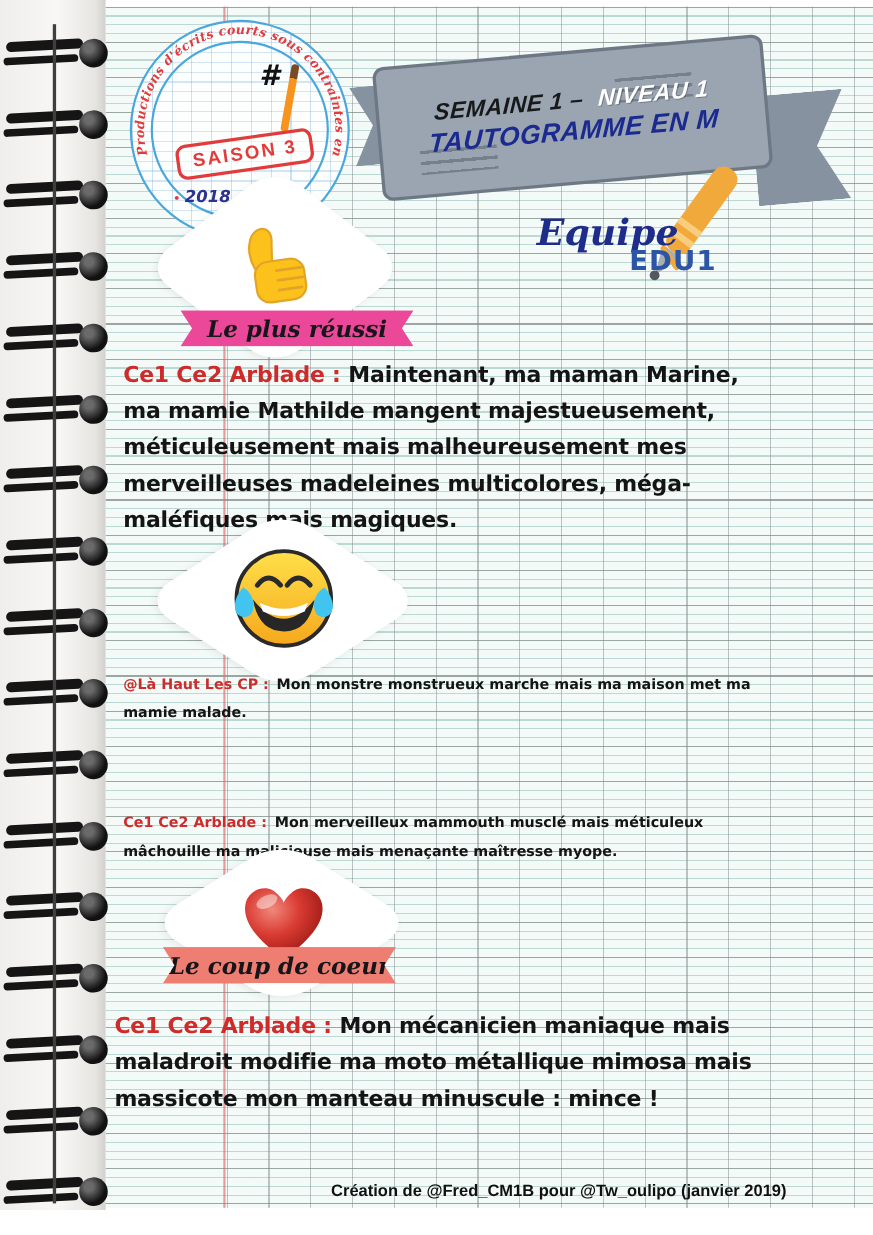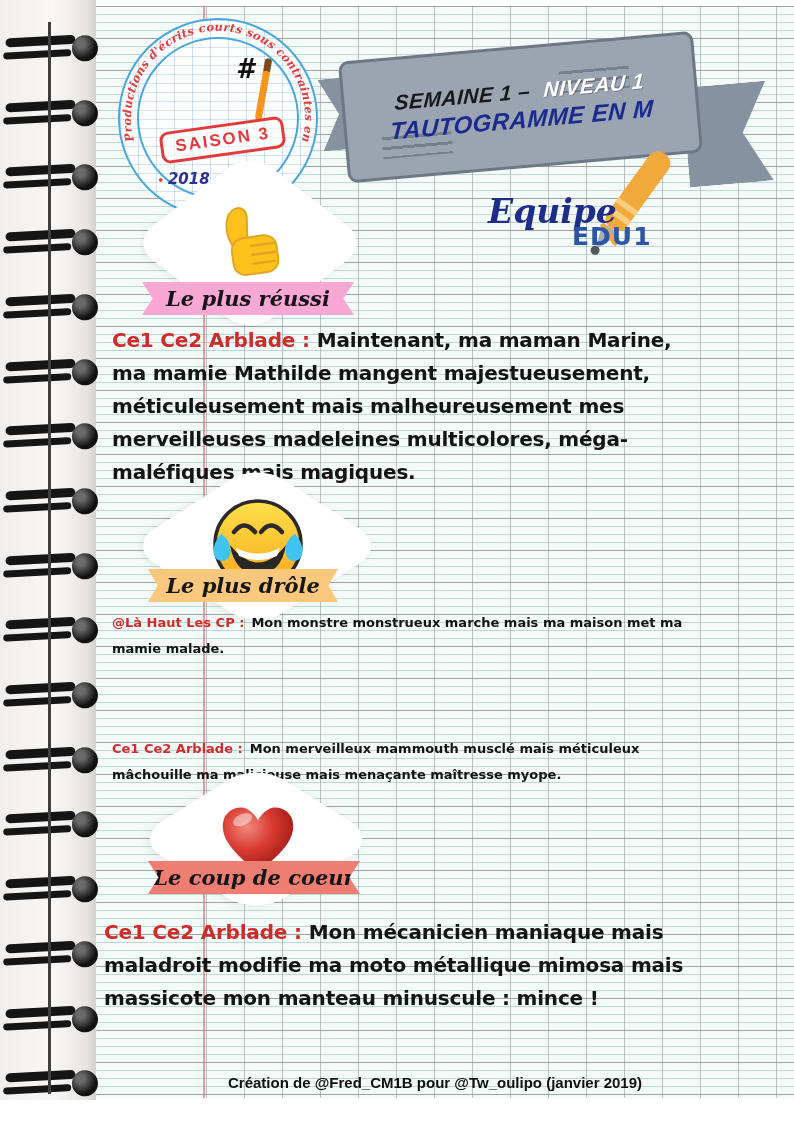--- a/index.html
+++ b/index.html
@@ -84,37 +84,37 @@
   .diamond{position:absolute;background:#ffffff;border-radius:24px;
     box-shadow:0 2px 6px rgba(0,0,0,.07);}
   .d1{left:185px;top:178px;width:130px;height:130px;transform:scale(1.3,1) rotate(45deg);}
   .d2{left:198px;top:487px;width:118px;height:118px;transform:scale(1.55,1) rotate(45deg);}
   .d3{left:202px;top:785px;width:108px;height:108px;transform:scale(1.6,1) rotate(45deg);}
   .emoji{position:absolute;}
 
   .ribbon{position:absolute;height:33px;display:flex;align-items:center;justify-content:center;
     clip-path:polygon(0 0,100% 0,95% 50%,100% 100%,0 100%,5% 50%);}
   .ribbon span{font:bold italic 21px "DejaVu Serif",serif;color:#15151a;}
-  .r1{left:142px;top:282px;width:212px;background:#f9a8d4;}
+  .r1{left:164px;top:282px;width:212px;background:#ec4899;}
   .r2{left:148px;top:569px;width:190px;background:#f9c87d;}
   .r3{left:148px;top:861px;width:212px;background:#ee7d72;}
 
   
   .entry{position:absolute;margin:0;color:#141414;font-family:"DejaVu Sans",sans-serif;font-weight:bold;}
   .large{font-size:20px;line-height:33px;letter-spacing:-.2px;}
   .small{font-size:13px;line-height:26px;}
   .author{color:#ce2b2b;margin-right:7px;}
   .p1{left:112px;top:324px;width:600px;}
   .p2{left:112px;top:610px;width:588px;}
   .p3{left:112px;top:684px;width:588px;}
   .p4{left:112px;top:736px;width:588px;}
   .p5{left:104px;top:916px;width:622px;}
 
   
-  .footer{position:absolute;right:6px;top:1074px;width:560px;text-align:left;
+  .footer{position:absolute;right:6px;top:1074px;width:560px;text-align:center;
     font:bold 15px "Liberation Sans",sans-serif;color:#101010;}
 </style>
 </head>
 <body>
 
 <div class="canvas">
 
   <div class="paper">
     <div class="verticals"></div>
     <div class="margin-line"></div>
@@ -207,23 +207,20 @@
       </linearGradient>
     </defs>
     <circle cx="52" cy="52" r="43" fill="url(#lg)" stroke="#2a2a2a" stroke-width="3.5"></circle>
     <path d="M28 40 q10 -13 21 0" stroke="#2a2a2a" stroke-width="4.5" fill="none" stroke-linecap="round"></path>
     <path d="M55 40 q10 -13 21 0" stroke="#2a2a2a" stroke-width="4.5" fill="none" stroke-linecap="round"></path>
     <path d="M24 53 Q52 88 80 53 Q75 82 52 82 Q29 82 24 53 Z" fill="#272727"></path>
     <path d="M30 56 Q52 67 74 56 L71 64 Q52 72 33 64 Z" fill="#ffffff"></path>
     <path d="M15 42 C23 46 27 57 23 65 C20 71 10 70 8 63 C6 56 10 47 15 42 Z" fill="#41c5f0"></path>
     <path d="M89 42 C81 46 77 57 81 65 C84 71 94 70 96 63 C98 56 94 47 89 42 Z" fill="#41c5f0"></path>
   </svg>
-  <div class="ribbon r2">
-    <span>Le plus drôle</span>
-  </div>
   <p class="entry small p2">
     <span class="author">@Là Haut Les CP :</span><span>Mon monstre monstrueux marche mais ma maison met ma mamie malade.</span>
   </p>
   <p class="entry small p4">
     <span class="author">Ce1 Ce2 Arblade :</span><span>Mon merveilleux mammouth musclé mais méticuleux mâchouille ma malicieuse mais menaçante maîtresse myope.</span>
   </p>
 
   <div class="diamond d3"></div>
   <svg class="emoji" style="left:212px;top:790px" width="92" height="92" viewBox="0 0 90 90">
     <defs>

